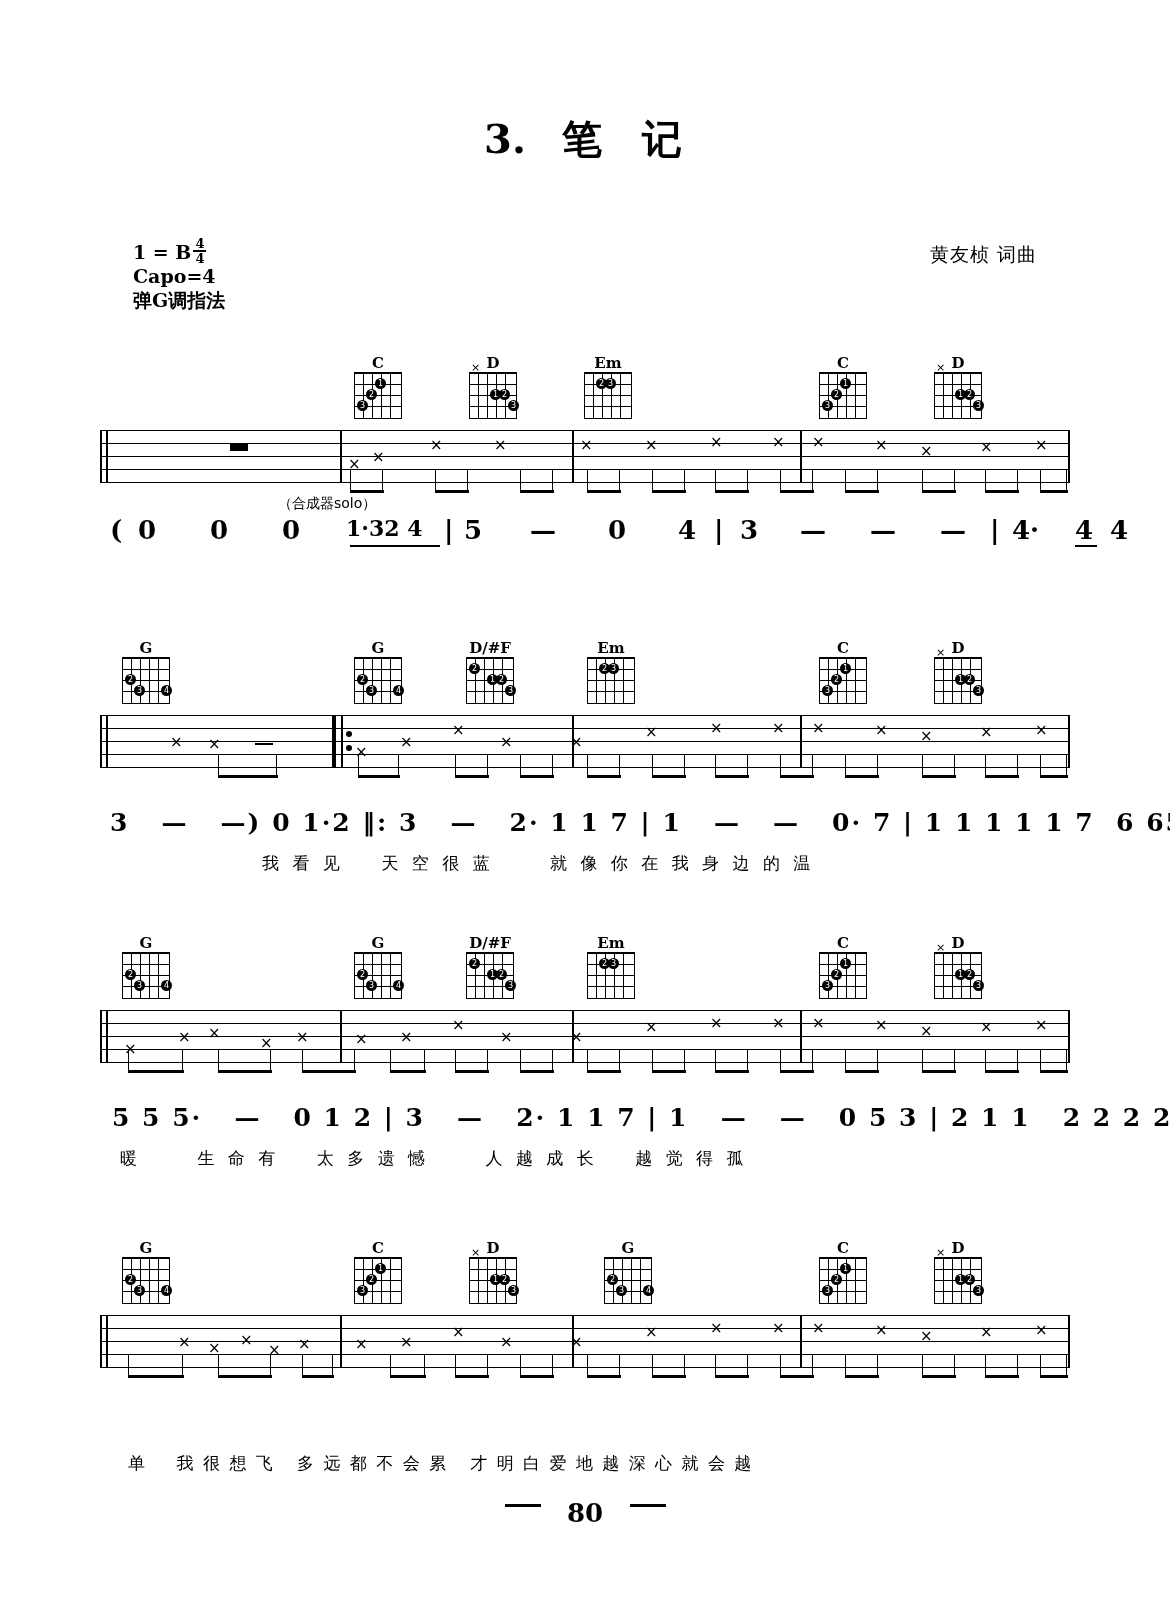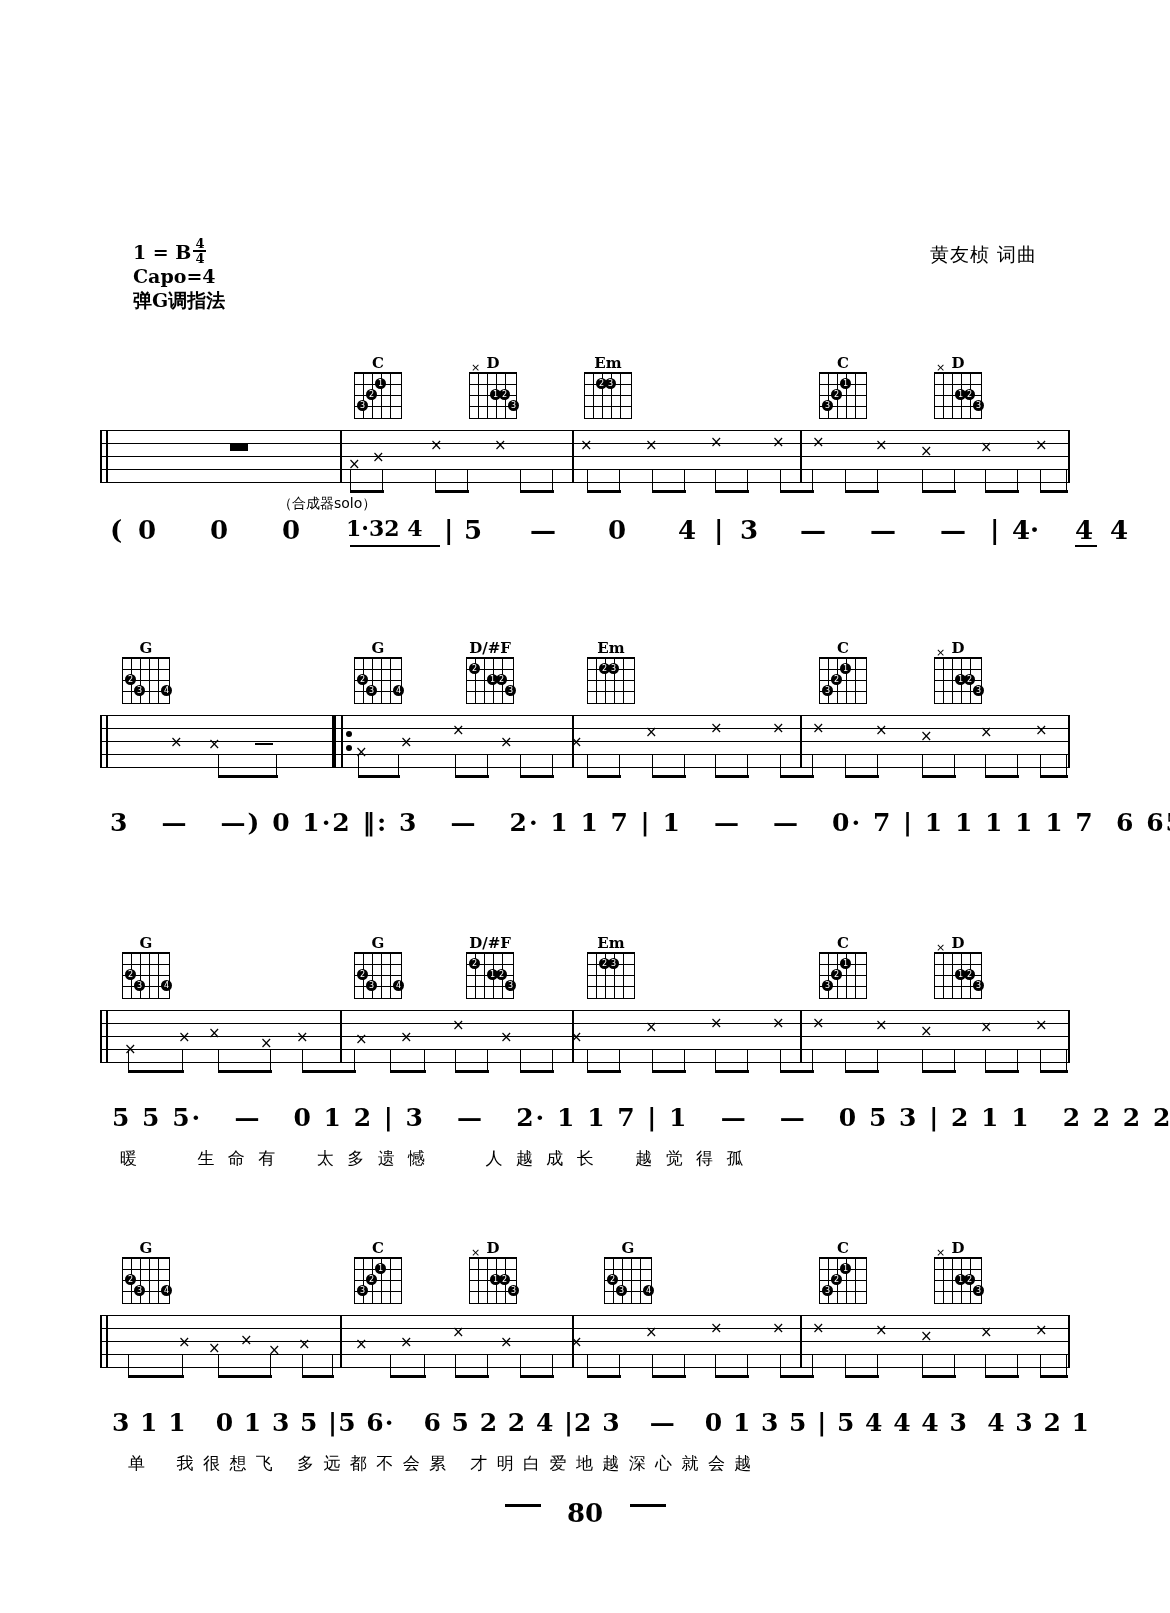--- a/index.html
+++ b/index.html
@@ -102,20 +102,23 @@
     letter-spacing:-1px;
   }
   .watermark .q{font-size:38px;}
   .wm2{color:#333;}
 </style>
 </head>
 <body>
 
 <div class="page">
 
+  <div class="title">
+    <span class="num">3.</span><span class="sp"></span><span>笔</span><span class="sp"></span><span>记</span>
+  </div>
 
   <div class="keyblock">
     <div><span>1 = B</span><span class="frac"><i>4</i><span class="bar"></span><i>4</i></span></div>
     <div>Capo=4</div>
     <div>弹G调指法</div>
   </div>
   <div class="composer">黄友桢 词曲</div>
 
   <div class="system" style="top:355px;height:220px;">
 
@@ -493,20 +496,21 @@
         <div class="beam" style="left:0;top:20px;width:34px"></div>
       </div>
       <div class="stemgrp" style="left:940px;top:40px;">
         <div class="stem" style="left:0;top:0;height:22px"></div>
         <div class="stem" style="left:26px;top:0;height:22px"></div>
         <div class="beam" style="left:0;top:20px;width:28px"></div>
       </div>
     </div>
 
     <div class="numline" style="top:168px;left:110px;width:1000px;white-space:pre;font-size:25px;letter-spacing:2px;">3   —   —) 0 1·2 ‖: 3   —   2· 1 1 7 | 1   —   —   0· 7 | 1 1 1 1 1 7  6 65</div>
+    <div class="lyricline" style="top:212px;left:262px;width:820px;white-space:pre;letter-spacing:4px;">我 看 见    天 空 很 蓝      就 像 你 在 我 身 边 的 温</div>
   </div>
 
   <div class="system" style="top:935px;height:250px;">
 
     <div class="chord" style="left:118px;top:0px;">
       <div class="nm">G</div>
       <div class="grid">
         <div class="v" style="left:8px"></div>
           <div class="v" style="left:17px"></div>
           <div class="v" style="left:26px"></div>
@@ -896,21 +900,20 @@
         <div class="stem" style="left:32px;top:0;height:22px"></div>
         <div class="beam" style="left:0;top:20px;width:34px"></div>
       </div>
       <div class="stemgrp" style="left:940px;top:40px;">
         <div class="stem" style="left:0;top:0;height:22px"></div>
         <div class="stem" style="left:26px;top:0;height:22px"></div>
         <div class="beam" style="left:0;top:20px;width:28px"></div>
       </div>
     </div>
 
-    <div class="numline" style="top:168px;left:112px;width:1000px;white-space:pre;font-size:25px;letter-spacing:1px;">3 1 1   0 1 3 5 |5 6·   6 5 2 2 4 |2 3   —   0 1 3 5 | 5 4 4 4 3  4 3 2 1</div>
     <div class="lyricline" style="top:212px;left:128px;width:960px;white-space:pre;letter-spacing:2px;">单    我 很 想 飞   多 远 都 不 会 累   才 明 白 爱 地 越 深 心 就 会 越</div>
   </div>
 
   <div class="pagerule" style="left:505px;width:36px;"></div>
   <div class="pagenum">80</div>
   <div class="pagerule" style="left:630px;width:36px;"></div>
 
 </div>
 
 </body></html>

